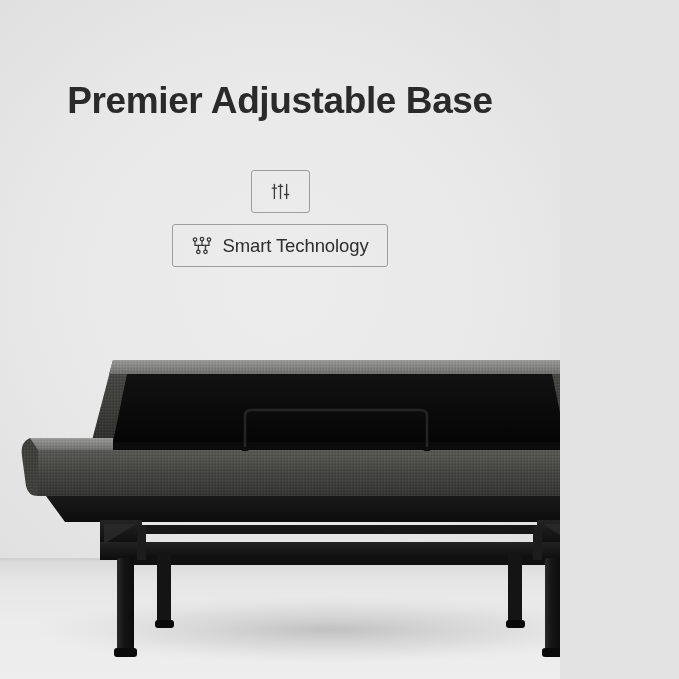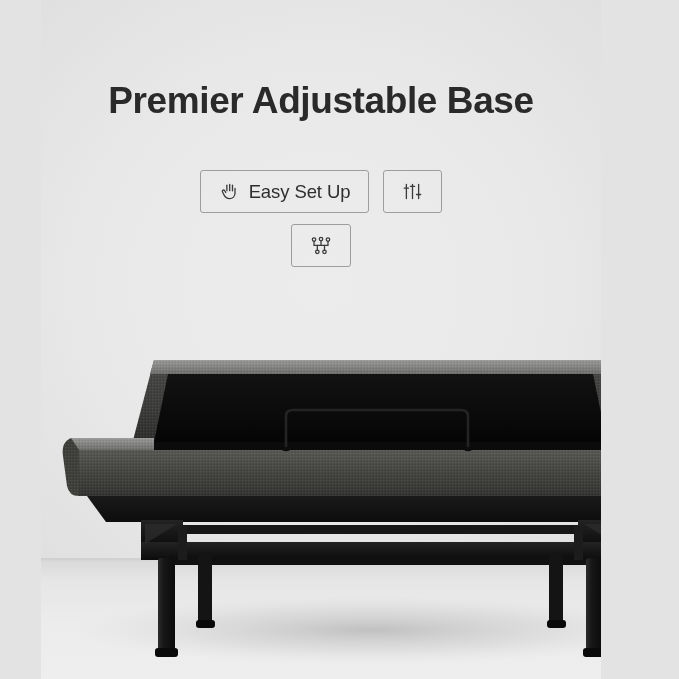--- a/index.html
+++ b/index.html
@@ -8,21 +8,20 @@
     font-family:"Liberation Sans", sans-serif;
     overflow:hidden;
     background:#e3e3e3;
   }
   #stage{
     position:relative;
     width:560px;height:679px;
     overflow:hidden;
     background:
       radial-gradient(120% 95% at 50% 42%, #ececec 0%, #e9e9e9 32%, #e0e0e0 60%, #d2d2d2 88%, #cdcdcd 100%);
-    margin-left: 41px;
   }
   
   .floor{
     position:absolute;left:0;right:0;bottom:0;height:120px;
     background:linear-gradient(to bottom,#d8d8d8 0%, #e6e6e6 18%, #ececec 55%, #eeeeee 100%);
   }
   .floor-line{
     position:absolute;left:0;right:0;bottom:118px;height:3px;
     background:linear-gradient(to bottom, rgba(170,170,170,.35), rgba(200,200,200,0));
   }
@@ -70,31 +69,20 @@
 
 <div id="stage">
 
   <div class="floor"></div>
   <div class="floor-line"></div>
 
   <div class="headline">Premier Adjustable Base</div>
 
   <div class="badges">
 
-    <div class="badge">
-      <span>
-        <svg width="21" height="21" viewBox="0 0 24 24" fill="none" stroke="#3a3a3a" stroke-width="1.5" stroke-linecap="round" stroke-linejoin="round">
-          <path d="M9 4.8v6.2"></path>
-          <path d="M12.2 4v7"></path>
-          <path d="M15.4 4.8v6.4"></path>
-          <path d="M18.3 8.4v5.4c0 3.6-2.6 6.4-6.2 6.4-3.3 0-5.2-1.9-6.4-4.3L4 12.3c-.4-.8-.1-1.6.6-1.9.7-.3 1.5 0 1.9.7l1.2 2"></path>
-        </svg>
-      </span>
-      <span class="badge-label">Easy Set Up</span>
-    </div>
 
     <div class="badge">
       <span>
         <svg width="21" height="21" viewBox="0 0 24 24" fill="none" stroke="#3a3a3a" stroke-width="1.5" stroke-linecap="round">
           <path d="M5 4v16"></path>
             <path d="M12 4v16"></path>
             <path d="M19 4v16"></path>
           <path d="M2.6 8.2h4.8"></path>
           <path d="M9.6 6.2h4.8"></path>
           <path d="M16.6 15.4h4.8"></path>
@@ -110,20 +98,21 @@
             <circle cx="12" cy="4.4" r="1.9"></circle>
             <circle cx="19.6" cy="5" r="1.9"></circle>
             <circle cx="8" cy="18.4" r="1.9"></circle>
             <circle cx="15.8" cy="18.4" r="1.9"></circle>
             <path d="M4.4 6.9v4.3h15.2V6.9"></path>
             <path d="M12 6.3v4.9"></path>
             <path d="M8 11.2v5.3"></path>
             <path d="M15.8 11.2v5.3"></path>
           </svg>
         </span>
+        <span class="badge-label">Smart Technology</span>
       </div>
     </div>
   </div>
 
   <div class="product">
     <svg width="679" height="349" viewBox="0 0 679 349">
       <defs>
         <linearGradient id="rimG" x1="0" y1="0" x2="0" y2="1">
           <stop offset="0" stop-color="#9a9a98"></stop>
           <stop offset="1" stop-color="#6e6e6c"></stop>

